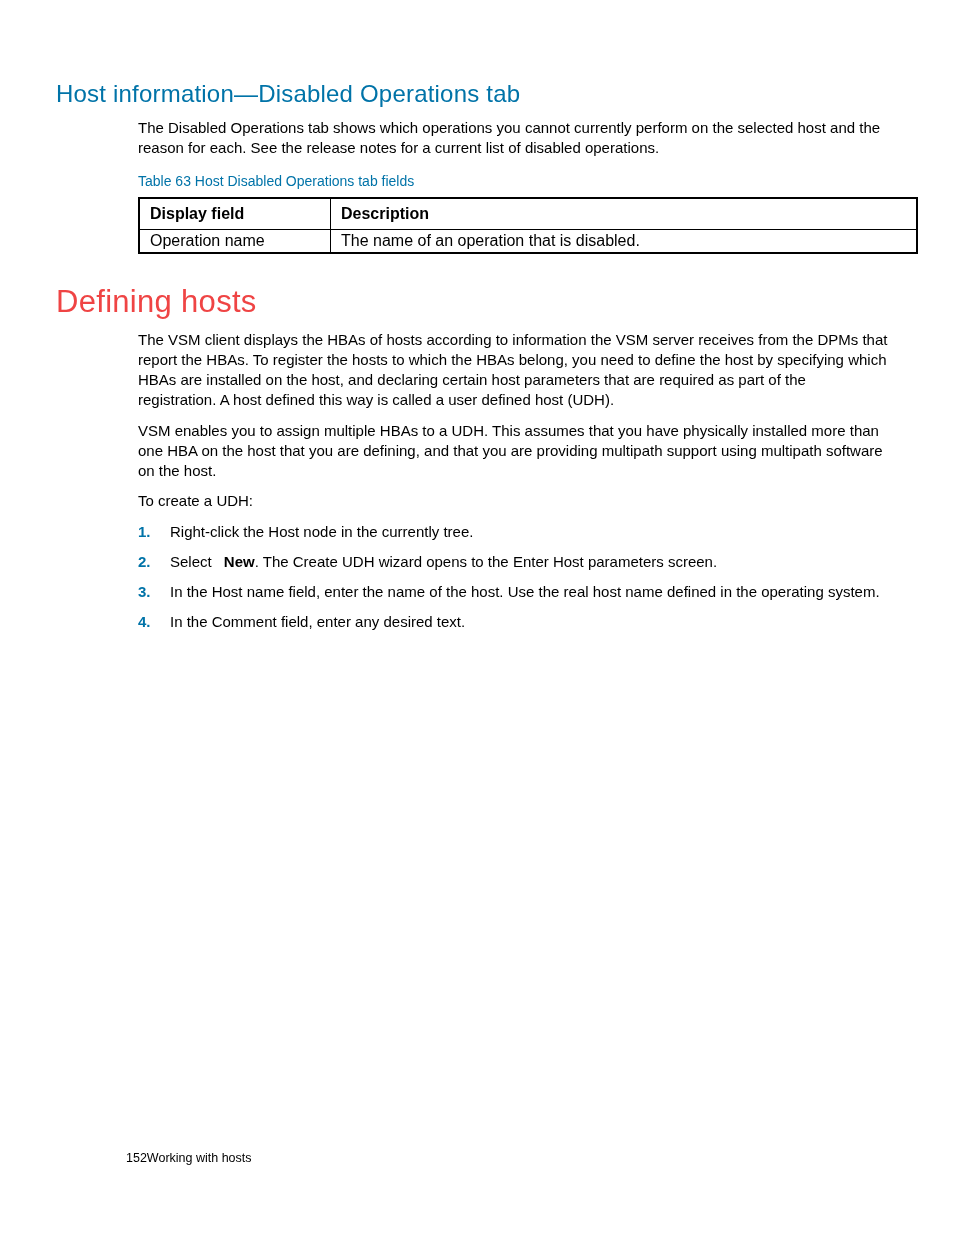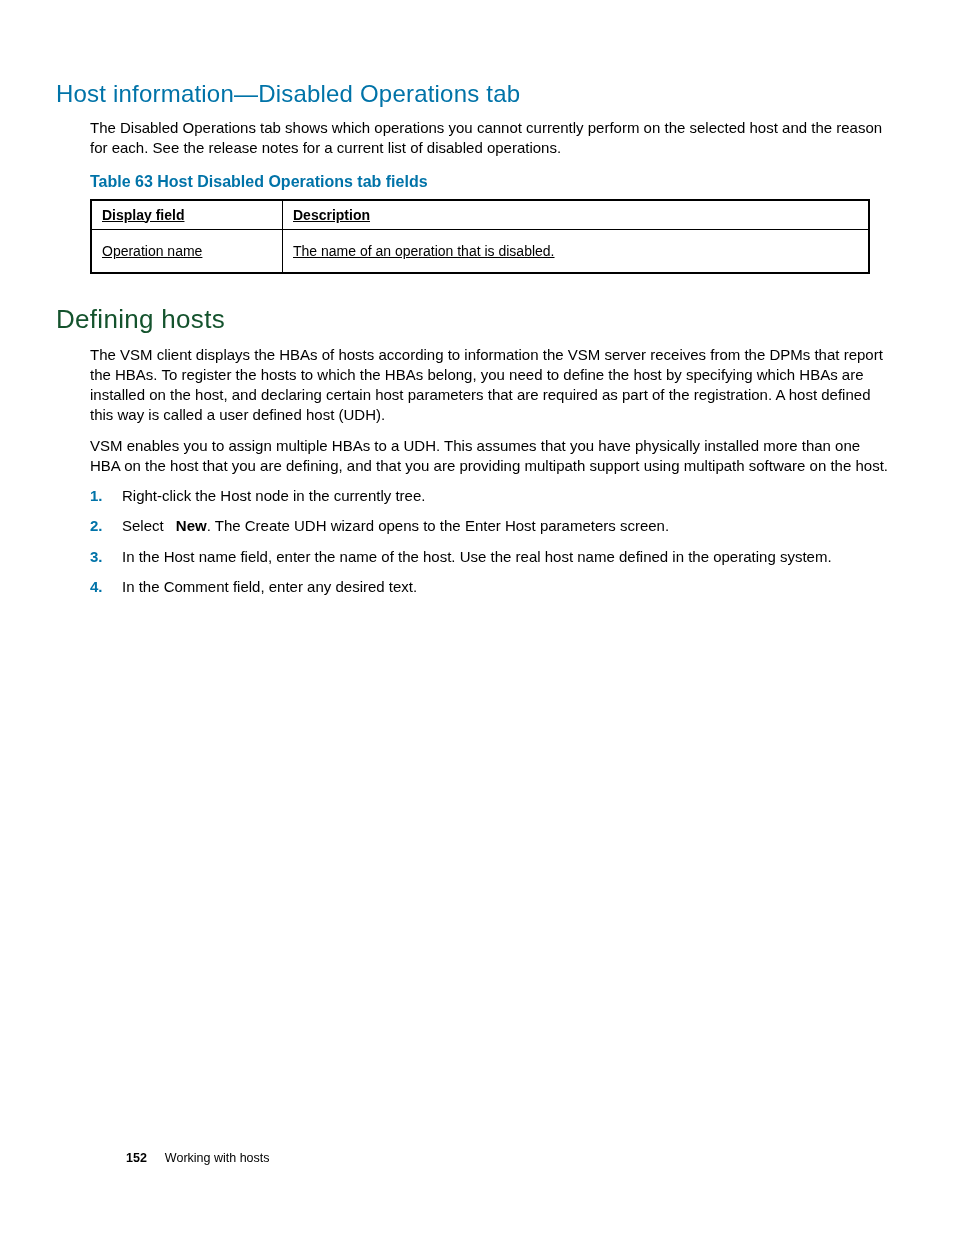--- a/index.html
+++ b/index.html
@@ -10,67 +10,66 @@
     color: #000;
     width: 954px;
     height: 1235px;
     box-sizing: border-box;
     position: relative;
   }
   .page {
     padding: 80px 56px 0 56px;
   }
   .indent {
-    margin-left: 34px;
+    margin-left: 82px;
     margin-right: 10px;
   }
   .h2 {
     font-size: 24px;
     font-weight: 300;
     color: #0073a8;
     margin: 0 0 10px 0;
     font-family: Arial, Helvetica, sans-serif;
     letter-spacing: 0.2px;
   }
   .h1 {
-    font-size: 26px;
+    font-size: 31px;
     font-weight: 300;
-    color: #14532d;
+    color: #ef4444;
     margin: 30px 0 10px 0;
     letter-spacing: 0.3px;
   }
   .body-text {
     font-size: 15px;
     line-height: 1.35;
     margin: 0 0 10px 0;
     color: #000;
   }
   .table-caption {
-    font-size: 16px;
-    font-weight: bold;
+    font-size: 14px;
+    font-weight: normal;
     color: #0073a8;
     margin: 14px 0 8px 0;
   }
   table.fields {
     border-collapse: collapse;
     width: 780px;
-    font-size: 14px;
-    text-decoration: underline;
+    font-size: 16px;
   }
   table.fields th, table.fields td {
     border: 1px solid #000;
     text-align: left;
     vertical-align: top;
   }
   table.fields th {
     font-weight: bold;
     padding: 6px 10px;
   }
   table.fields td {
-    padding: 13px 10px;
+    padding: 2px 10px;
   }
   table.fields th:first-child, table.fields td:first-child {
     width: 170px;
   }
   table.fields tr:first-child th {
     border-top: 2px solid #000;
   }
   table.fields tr:last-child td {
     border-bottom: 2px solid #000;
   }
@@ -104,22 +103,20 @@
     font-size: 15px;
   }
   .footer {
     position: absolute;
     bottom: 70px;
     left: 126px;
     font-size: 12.5px;
     color: #000;
   }
   .footer .pnum {
-    margin-right: 18px;
-    font-weight: bold;
   }
   .bold { font-weight: bold; padding-left: 8px; }
 </style>
 </head>
 <body>
 
 <div class="page">
 
   <div class="h2">Host information—Disabled Operations tab</div>
 
@@ -140,20 +137,21 @@
       </tr>
     </tbody>
       </table>
   </div>
 
   <div class="h1">Defining hosts</div>
 
   <div class="indent">
     <p class="body-text">The VSM client displays the HBAs of hosts according to information the VSM server receives from the DPMs that report the HBAs. To register the hosts to which the HBAs belong, you need to define the host by specifying which HBAs are installed on the host, and declaring certain host parameters that are required as part of the registration. A host defined this way is called a user defined host (UDH).</p>
     <p class="body-text">VSM enables you to assign multiple HBAs to a UDH. This assumes that you have physically installed more than one HBA on the host that you are defining, and that you are providing multipath support using multipath software on the host.</p>
+    <p class="body-text">To create a UDH:</p>
 
     <ol class="steps">
       <li>Right-click the Host node in the currently tree.</li>
       <li>
         <span>Select </span><span class="bold">New</span><span>. The Create UDH wizard opens to the Enter Host parameters screen.</span>
       </li>
       <li>In the Host name field, enter the name of the host. Use the real host name defined in the operating system.</li>
       <li>In the Comment field, enter any desired text.</li>
     </ol>
   </div>

